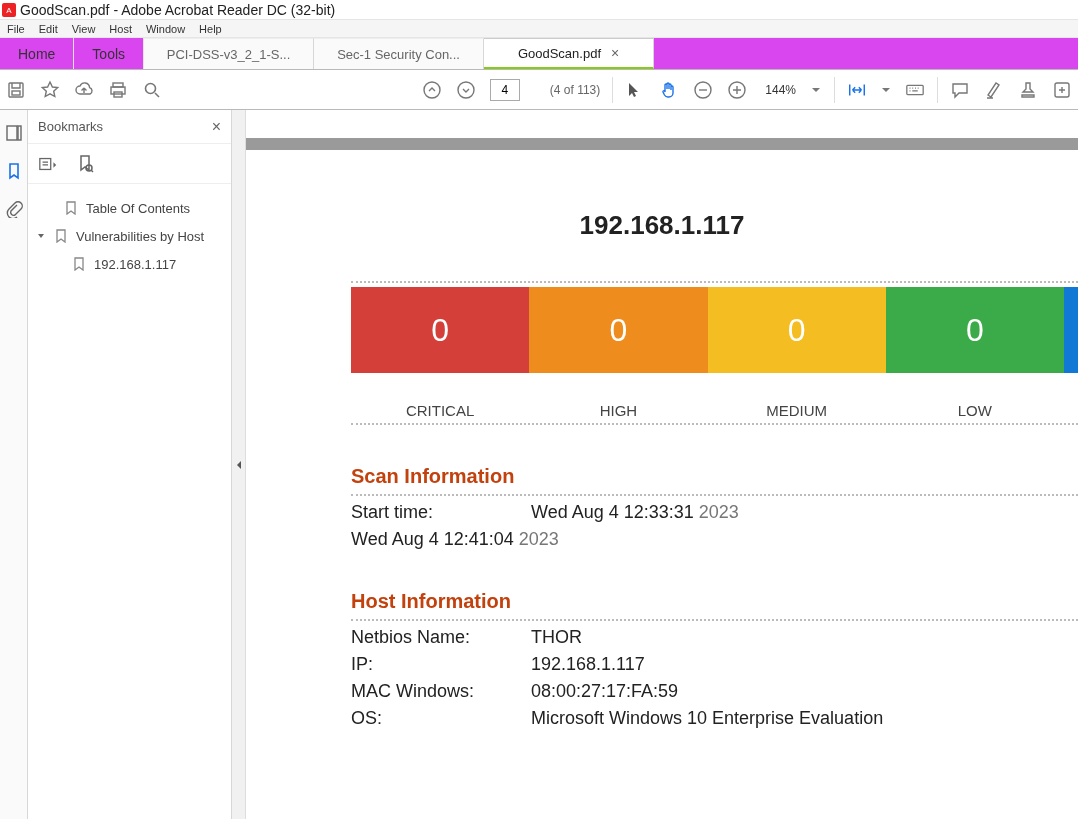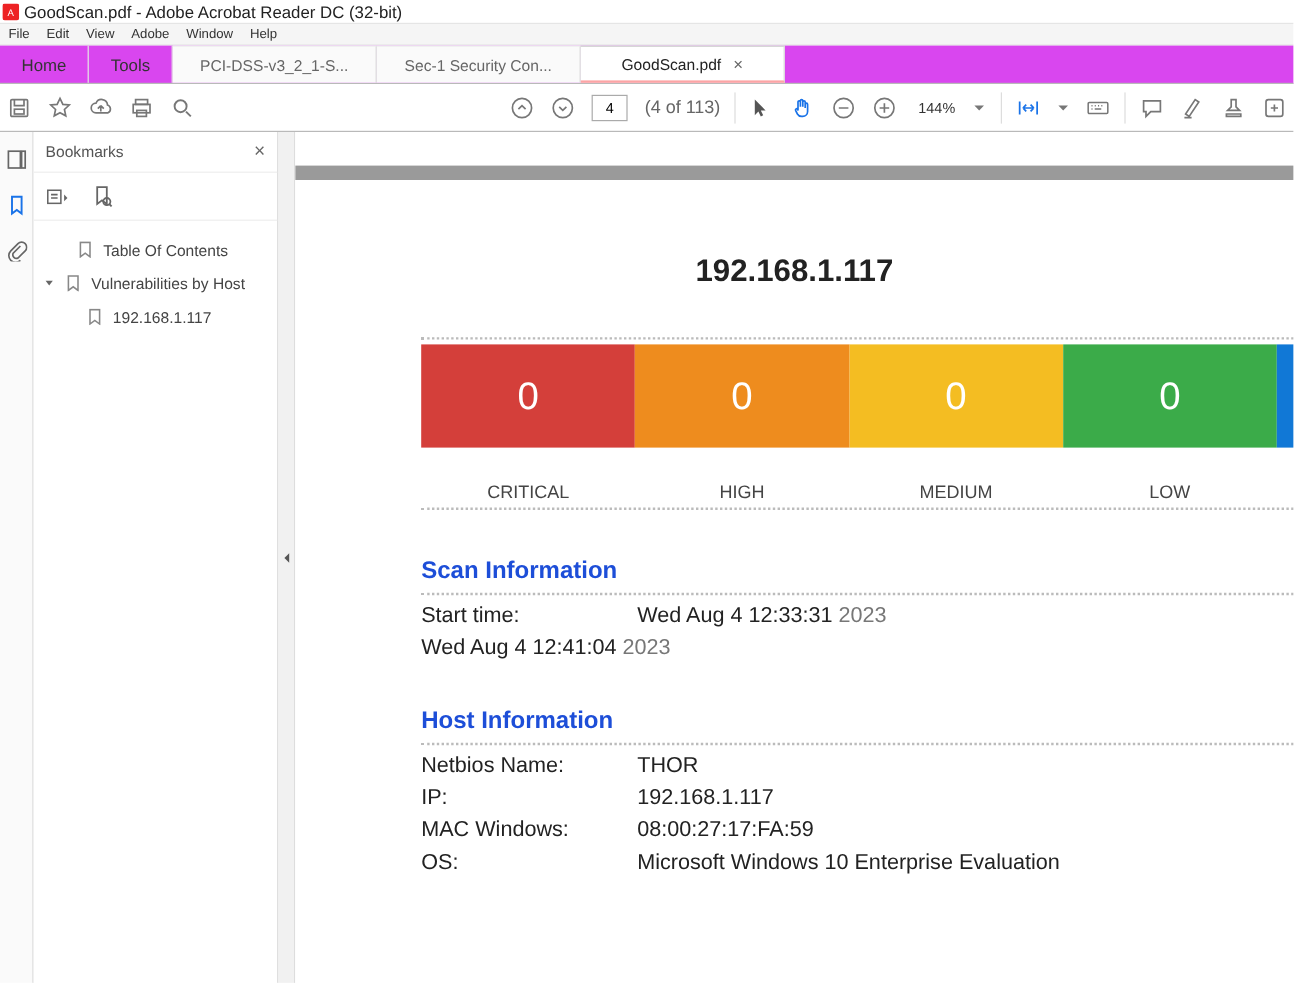--- a/index.html
+++ b/index.html
@@ -8,30 +8,30 @@
   .titlebar { height:20px; line-height:20px; background:#fff; border-bottom:1px solid #e5e5e5; display:flex; align-items:center; padding-left:2px;}
   .titlebar .app-icon { width:14px; height:14px; display:flex; align-items:center; justify-content:center; margin-right:4px;}
   .titlebar .title { font-size:14px; color:#222;}
   
   .menubar { height:18px; background:#f5f5f5; border-bottom:1px solid #e5e5e5; display:flex; align-items:center;}
   .menubar span { font-size:11px; color:#333; padding:0 7px; cursor:default;}
   
   .tabstrip { height:32px; background:#d946ef; border-bottom:1px solid #b9b9b9; display:flex; align-items:stretch;}
   .primary-tab { padding:0 18px; display:flex; align-items:center; font-size:14px; color:#333; border-right:1px solid #e5e5e5;}
   .doc-tab { flex:0 0 170px; display:flex; align-items:center; justify-content:center; font-size:13px; color:#666; border-right:1px solid #d7d7d7; border-top:1px solid #eee; background:#fafafa; position:relative;}
-  .doc-tab.active { background:#fff; border-top:1px solid #ccc; border-bottom:2px solid #fca5a5; color:#222;text-align:right;}
+  .doc-tab.active { background:#fff; border-top:1px solid #ccc; border-bottom:2px solid #84cc16; color:#222;text-align:right;}
   .doc-tab .close { margin-left:10px; color:#666; font-size:14px;}
   
   .toolbar { height:40px; border-bottom:1px solid #b9b9b9; display:flex; align-items:center; padding:0 6px; background:#fff; gap:2px;}
   .toolbar .group { display:flex; align-items:center; gap:14px;}
   .sep { width:1px; height:26px; background:#ddd; margin:0 10px;}
   .ticon { width:20px; height:20px; display:flex; align-items:center; justify-content:center; color:#5c5c5c;}
   .ticon svg { display:block;}
   .page-input { width:30px; height:22px; border:1px solid #aaa; text-align:center; font-size:12px; padding:0;}
-  .page-count { font-size:15px; color:#666; margin-left:0;}
+  .page-count { font-size:12px; color:#666; margin-left:16px;}
   .zoom-val { font-size:12px; color:#333; margin-left:4px;}
   .spacer { flex:1;}
   
   .bodywrap { position:absolute; top:110px; bottom:0; left:0; right:0; display:flex;}
   .railbar { width:28px; border-right:1px solid #d7d7d7; background:#fafafa; display:flex; flex-direction:column; align-items:center; padding-top:14px; gap:20px;}
   .railbar .ricon { width:18px; height:18px; color:#555; display:flex; align-items:center; justify-content:center;}
   .railbar .ricon.active { color:#1a73e8;}
   .sidebar { width:204px; border-right:1px solid #d7d7d7; background:#fff; display:flex; flex-direction:column;}
   .side-head { height:34px; display:flex; align-items:center; justify-content:space-between; padding:0 10px; color:#555; border-bottom:1px solid #eee;}
   .side-tools { height:40px; display:flex; align-items:center; padding:0 10px; gap:18px; border-bottom:1px solid #eee; color:#666;}
@@ -47,21 +47,21 @@
   .page-content { padding:0 0 0 0;}
   .host-title { text-align:center; font-size:26px; font-weight:700; color:#222; margin:60px 0 40px 0;}
   .sev-row { display:flex; height:86px; margin:0 0 0 0;}
   .sev-cell { flex:1; display:flex; align-items:center; justify-content:center; font-size:32px; color:#fff;}
   .sev-cell.blue { flex:0 0 14px;}
   .sev-labels { display:flex; margin-top:8px;}
   .sev-labels div { flex:1; text-align:center; font-size:15px; color:#444;margin-top:21px;}
   .sev-labels div.blue-lab { flex:0 0 14px;}
   .dotline { border:0; border-top:2px dotted #bbb; margin:4px 0;}
   .report-sec { margin:40px 0 0 0; padding:0 0 0 0;}
-  .sec-head { font-size:20px; font-weight:700; color:#1d4ed8; margin:0 0 6px 0; padding-left:0;}
+  .sec-head { font-size:20px; font-weight:700; color:#c2410c; margin:0 0 6px 0; padding-left:0;}
   .kv { display:flex; font-size:18px; color:#222; margin:6px 0;}
   .kv .k { width:180px;}
   .kv .year { color:#777;}
   .docpad { padding-left: 105px; padding-right:0;}
 </style>
 </head>
 <body>
 
 <div class="titlebar">
   <span class="app-icon">
@@ -70,21 +70,21 @@
         <text x="7" y="10" font-size="8" fill="#fff" text-anchor="middle" font-family="Arial">A</text>
       </svg>
   </span>
   <span class="title">GoodScan.pdf - Adobe Acrobat Reader DC (32-bit)</span>
 </div>
 
 <div class="menubar">
   <span>File</span>
   <span>Edit</span>
   <span>View</span>
-  <span>Adobe</span>
+  <span>Host</span>
   <span>Window</span>
   <span>Help</span>
 </div>
 
 <div class="tabstrip">
   <div class="primary-tab">Home</div>
   <div class="primary-tab">Tools</div>
   <div class="doc-tab">
       <span>PCI-DSS-v3_2_1-S...</span>
     </div>

